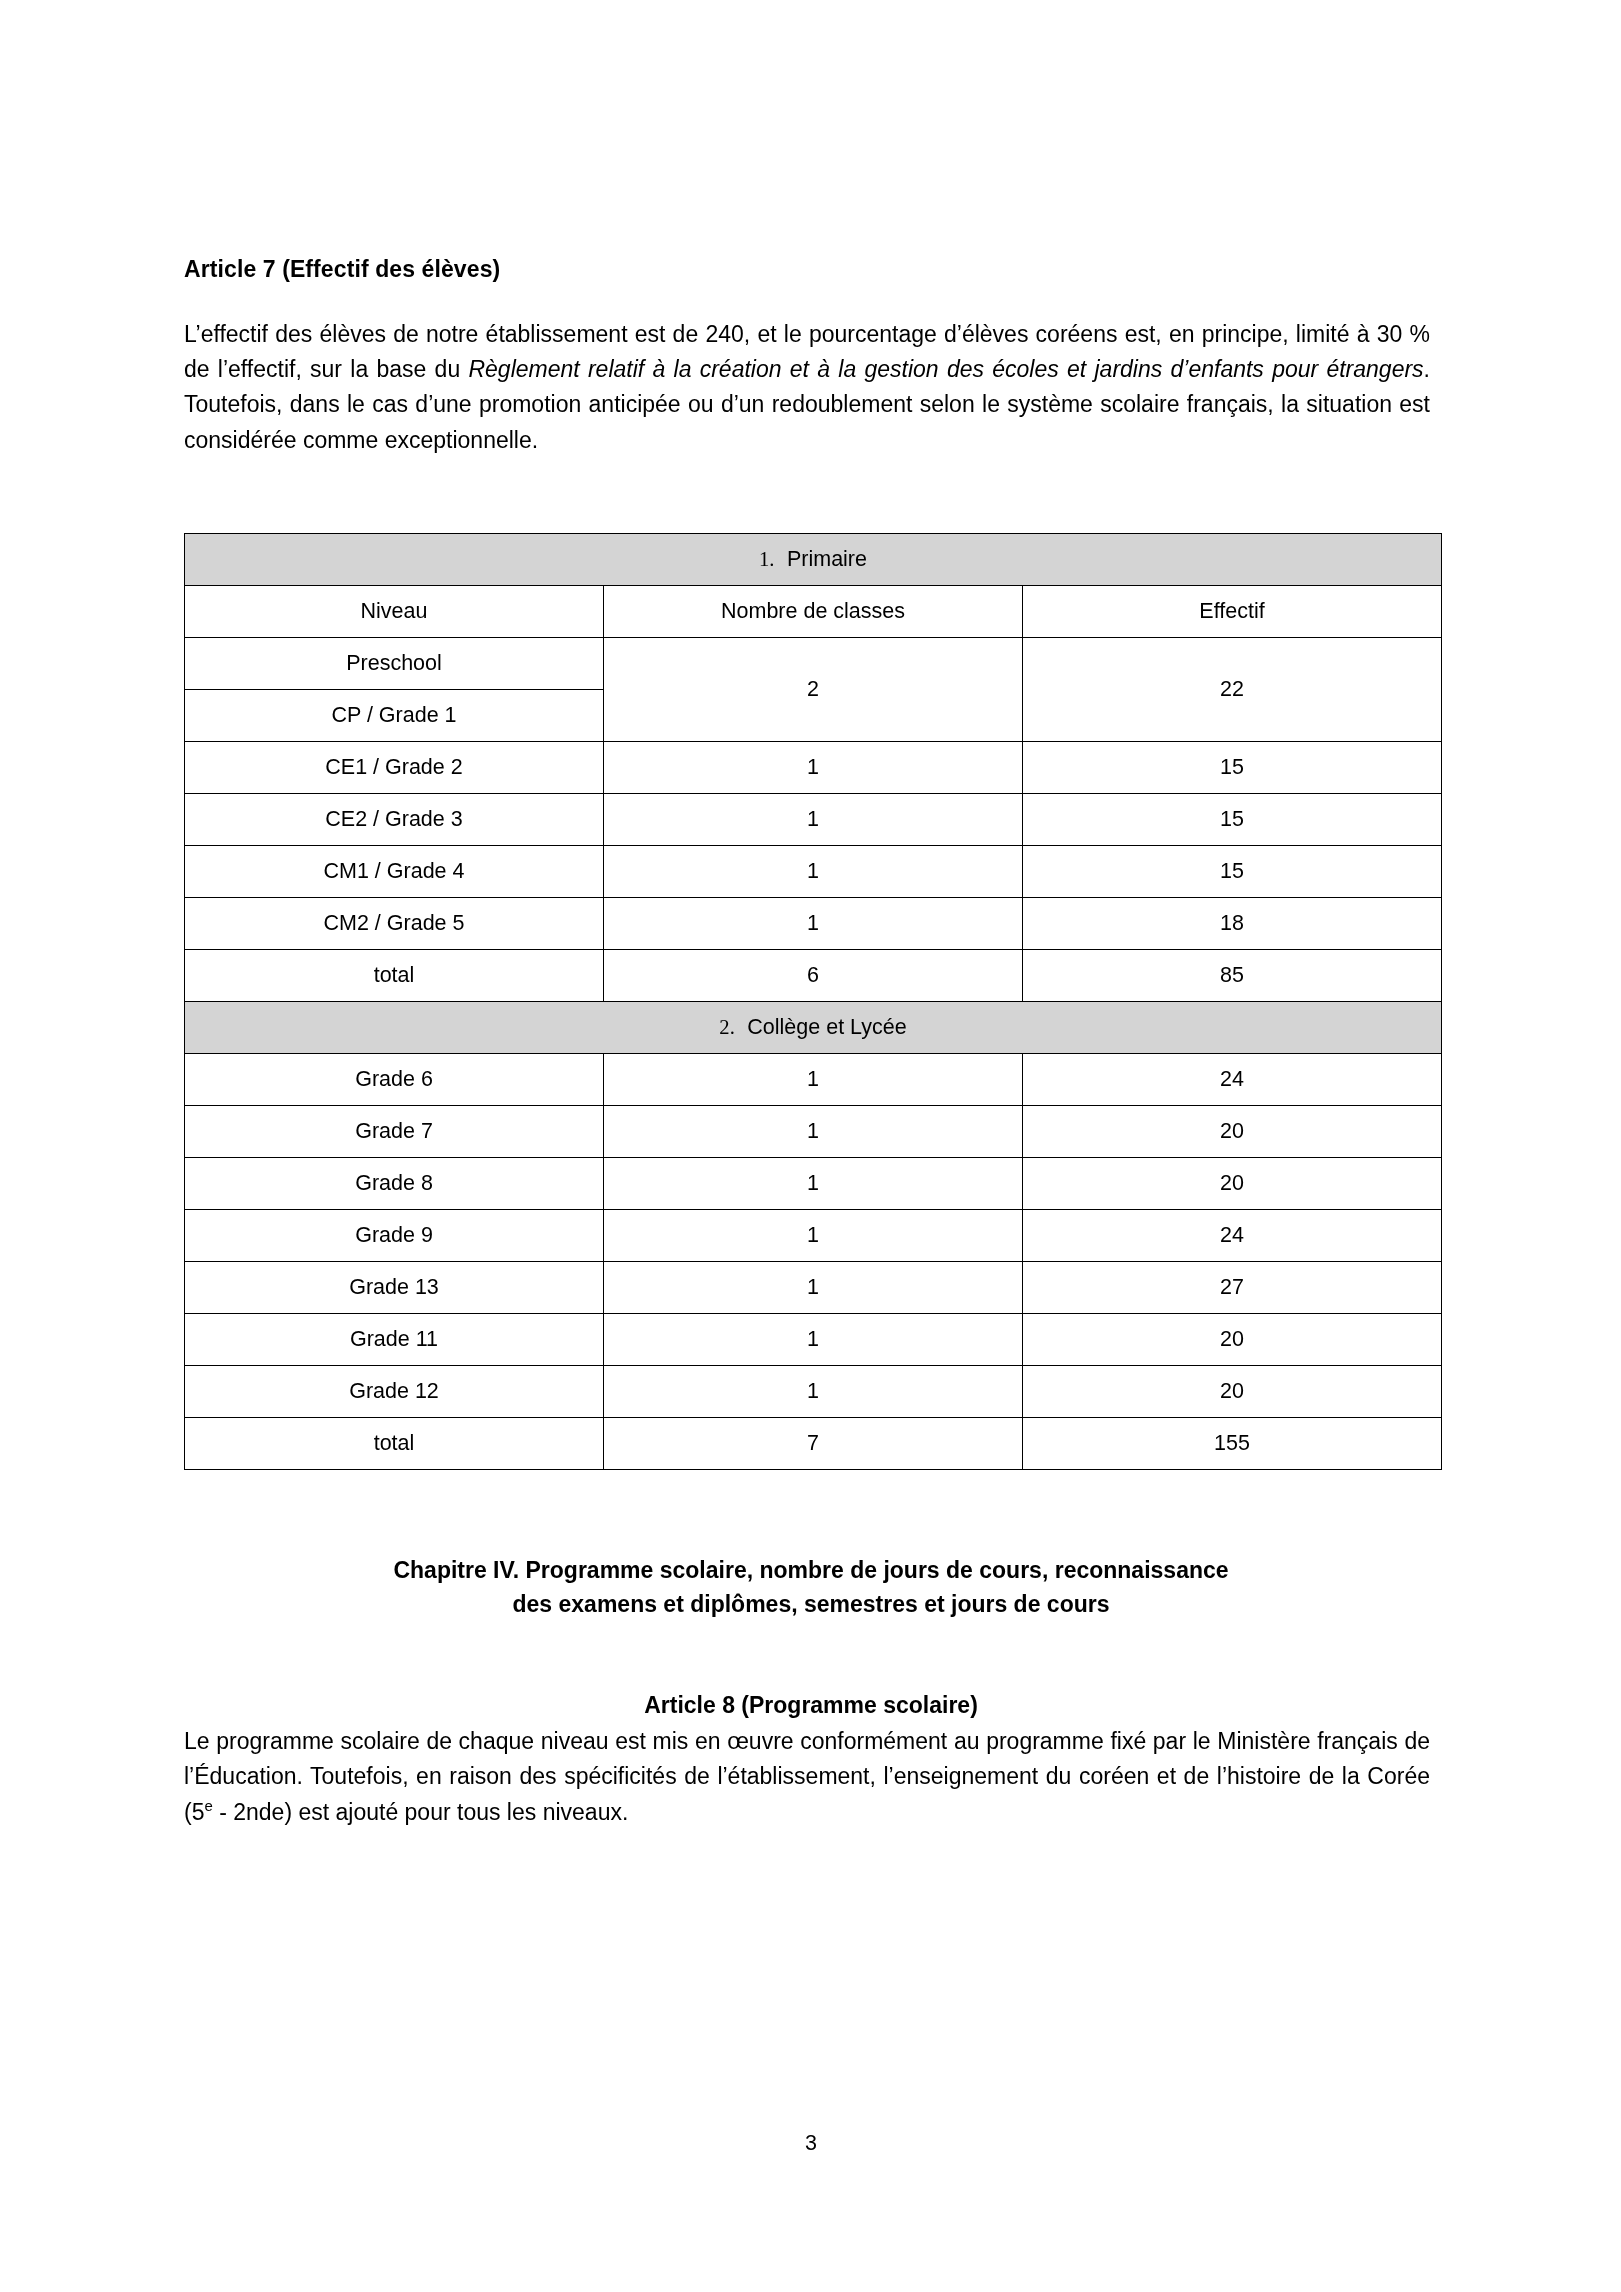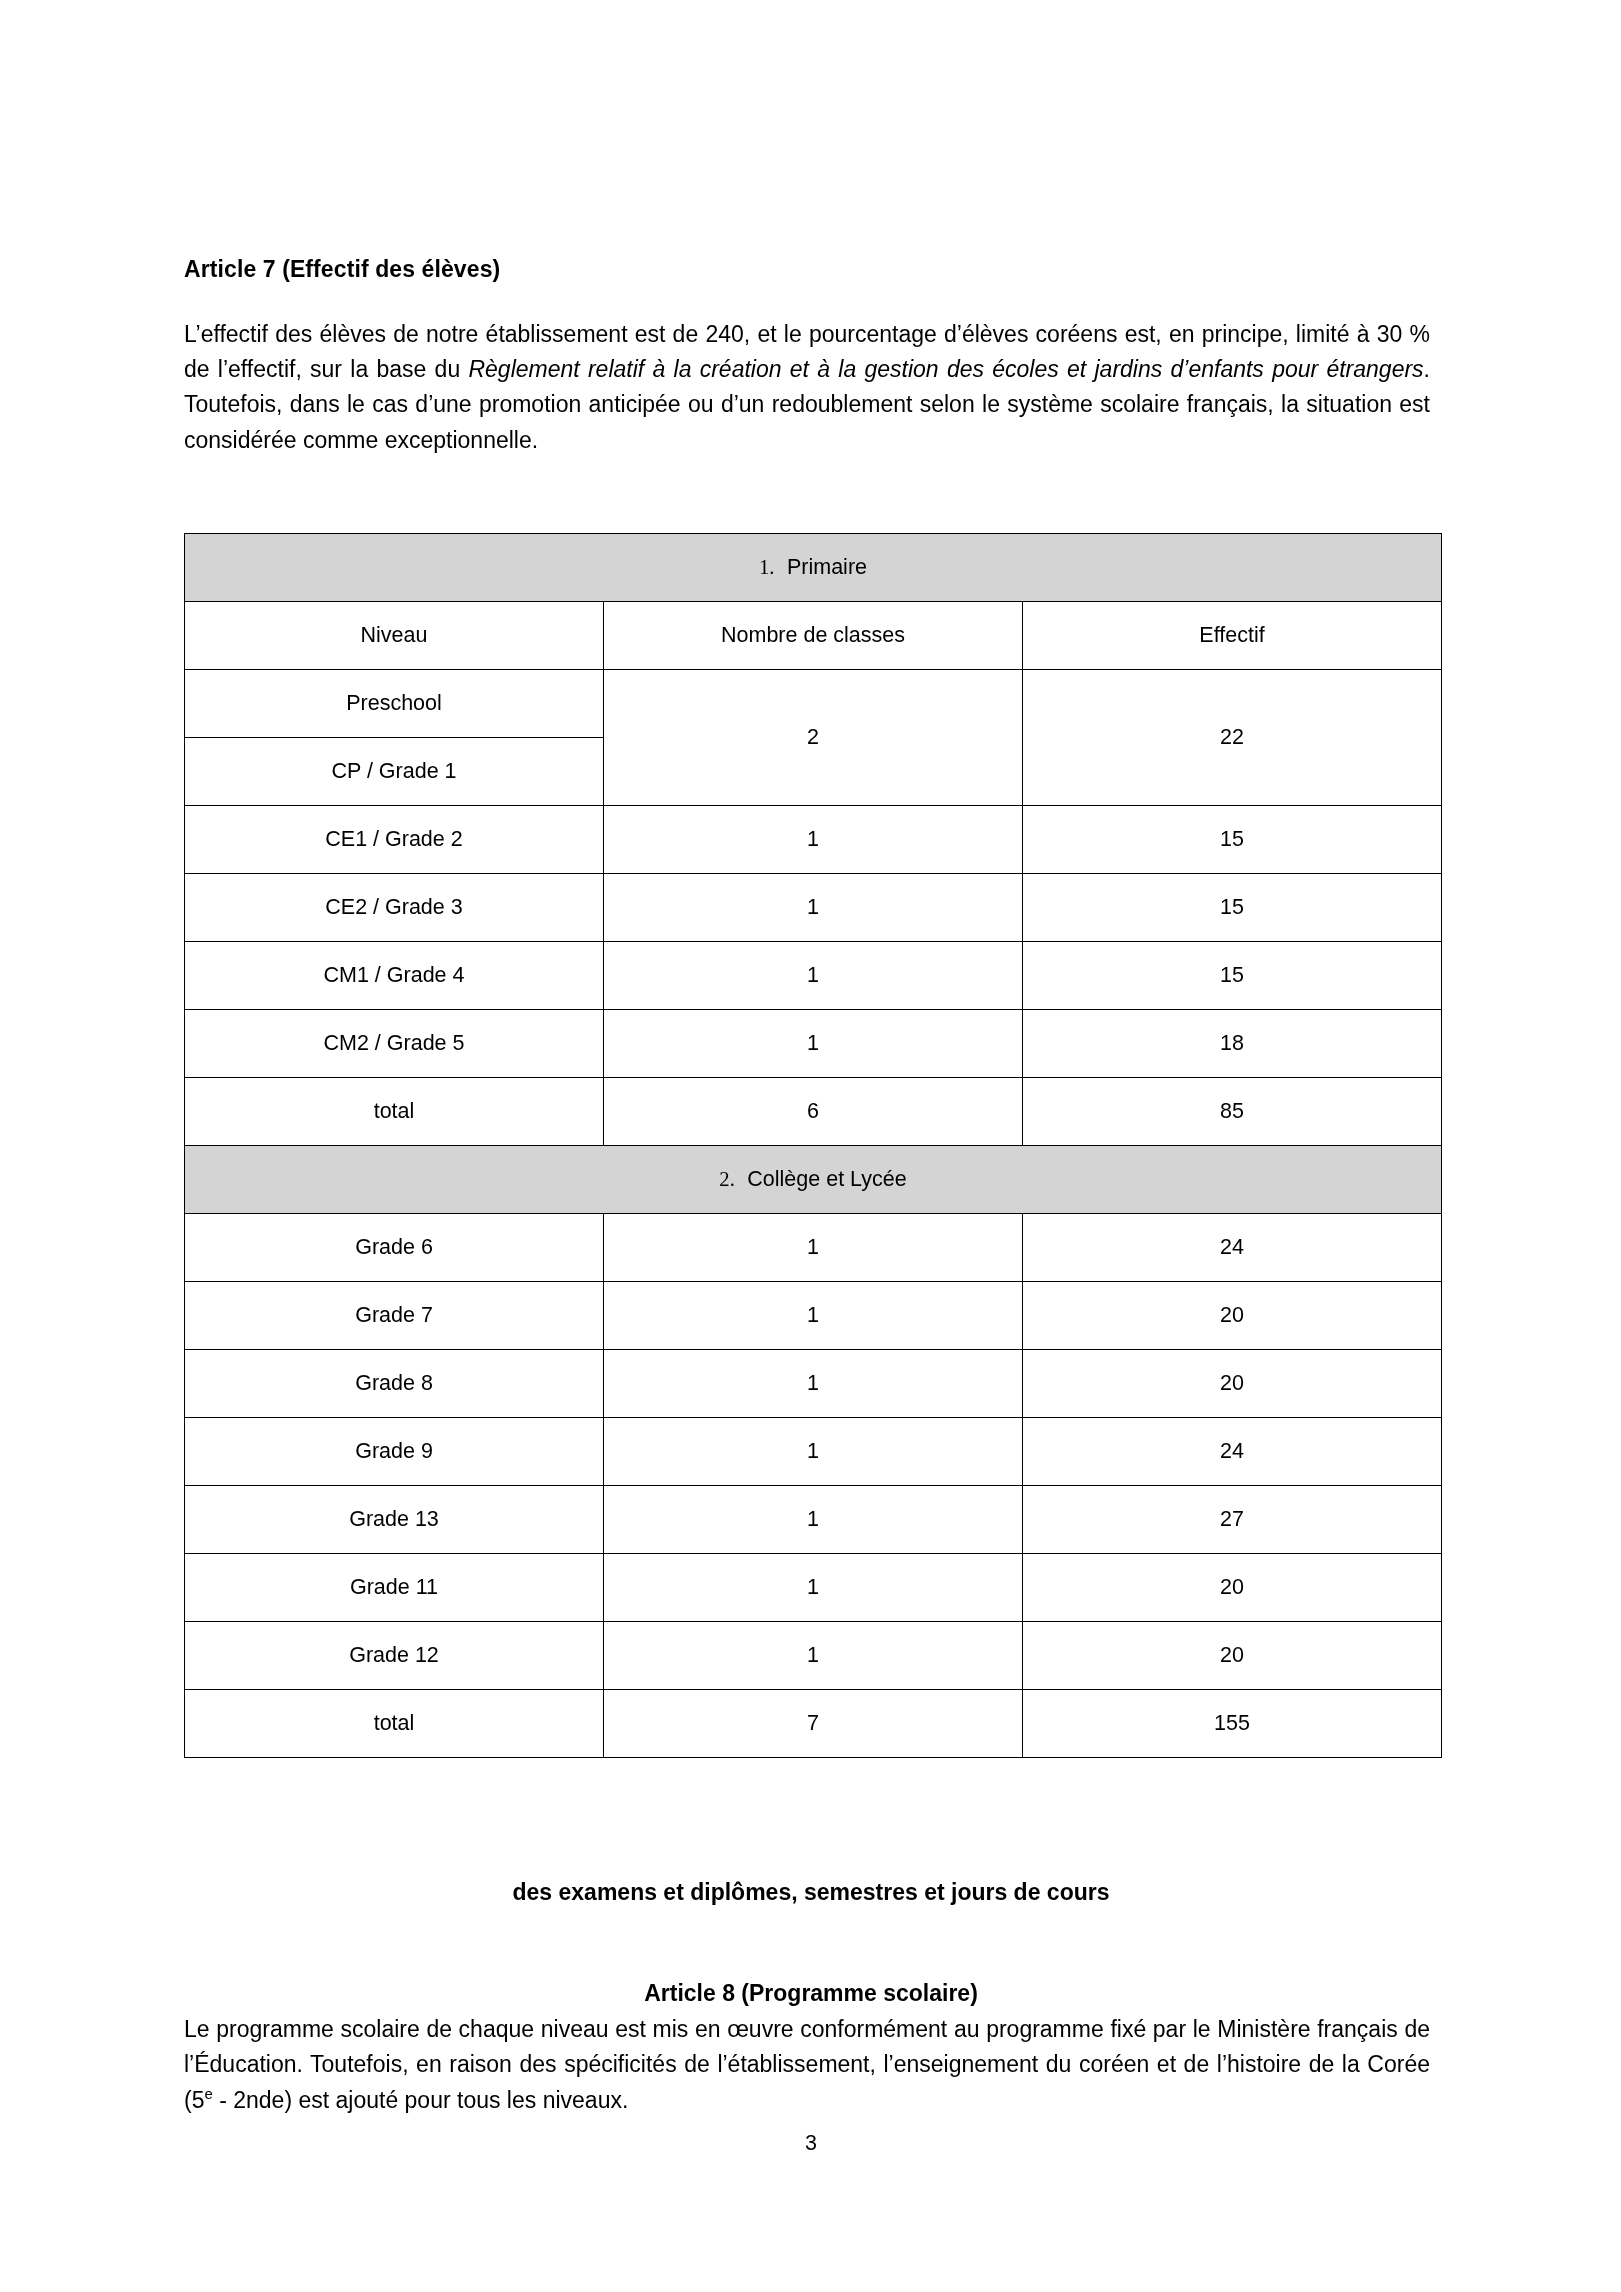--- a/index.html
+++ b/index.html
@@ -58,21 +58,21 @@
     border-collapse: collapse;
     width: 1257px;
     margin-top: 75px;
     table-layout: fixed;
   }
   table.effectif td {
     border: 1.3px solid #000000;
     font-size: 21.5px;
     text-align: center;
     vertical-align: middle;
-    padding: 8px;
+    padding: 0;
     height: 51px;
   }
   td.section {
     background: #d4d4d4;
     height: 86px;
     font-size: 22.4px;
   }
   td.section .sec-inner {
     display: inline-block;
     text-align: left;
@@ -229,21 +229,21 @@
         </tr>
         <tr>
           <td>total</td>
           <td>7</td>
           <td>155</td>
         </tr>
       </tbody>
     </table>
 
     <h2 class="chapter">
-      <br>
+      <span>Chapitre IV. Programme scolaire, nombre de jours de cours, reconnaissance</span><br>
       <span>des examens et diplômes, semestres et jours de cours</span>
     </h2>
 
     <h3 class="article-title2">Article 8 (Programme scolaire)</h3>
 
     <p class="body-text tight"><span>Le programme scolaire de chaque niveau est mis en œuvre conformément au programme fixé par le Ministère français de l’Éducation. Toutefois, en raison des spécificités de l’établissement, l’enseignement du coréen et de l’histoire de la Corée (5</span><sup class="sup">e</sup><span> - 2nde) est ajouté pour tous les niveaux.</span></p>
 
   </div>
 
   <div class="page-number">3</div>

